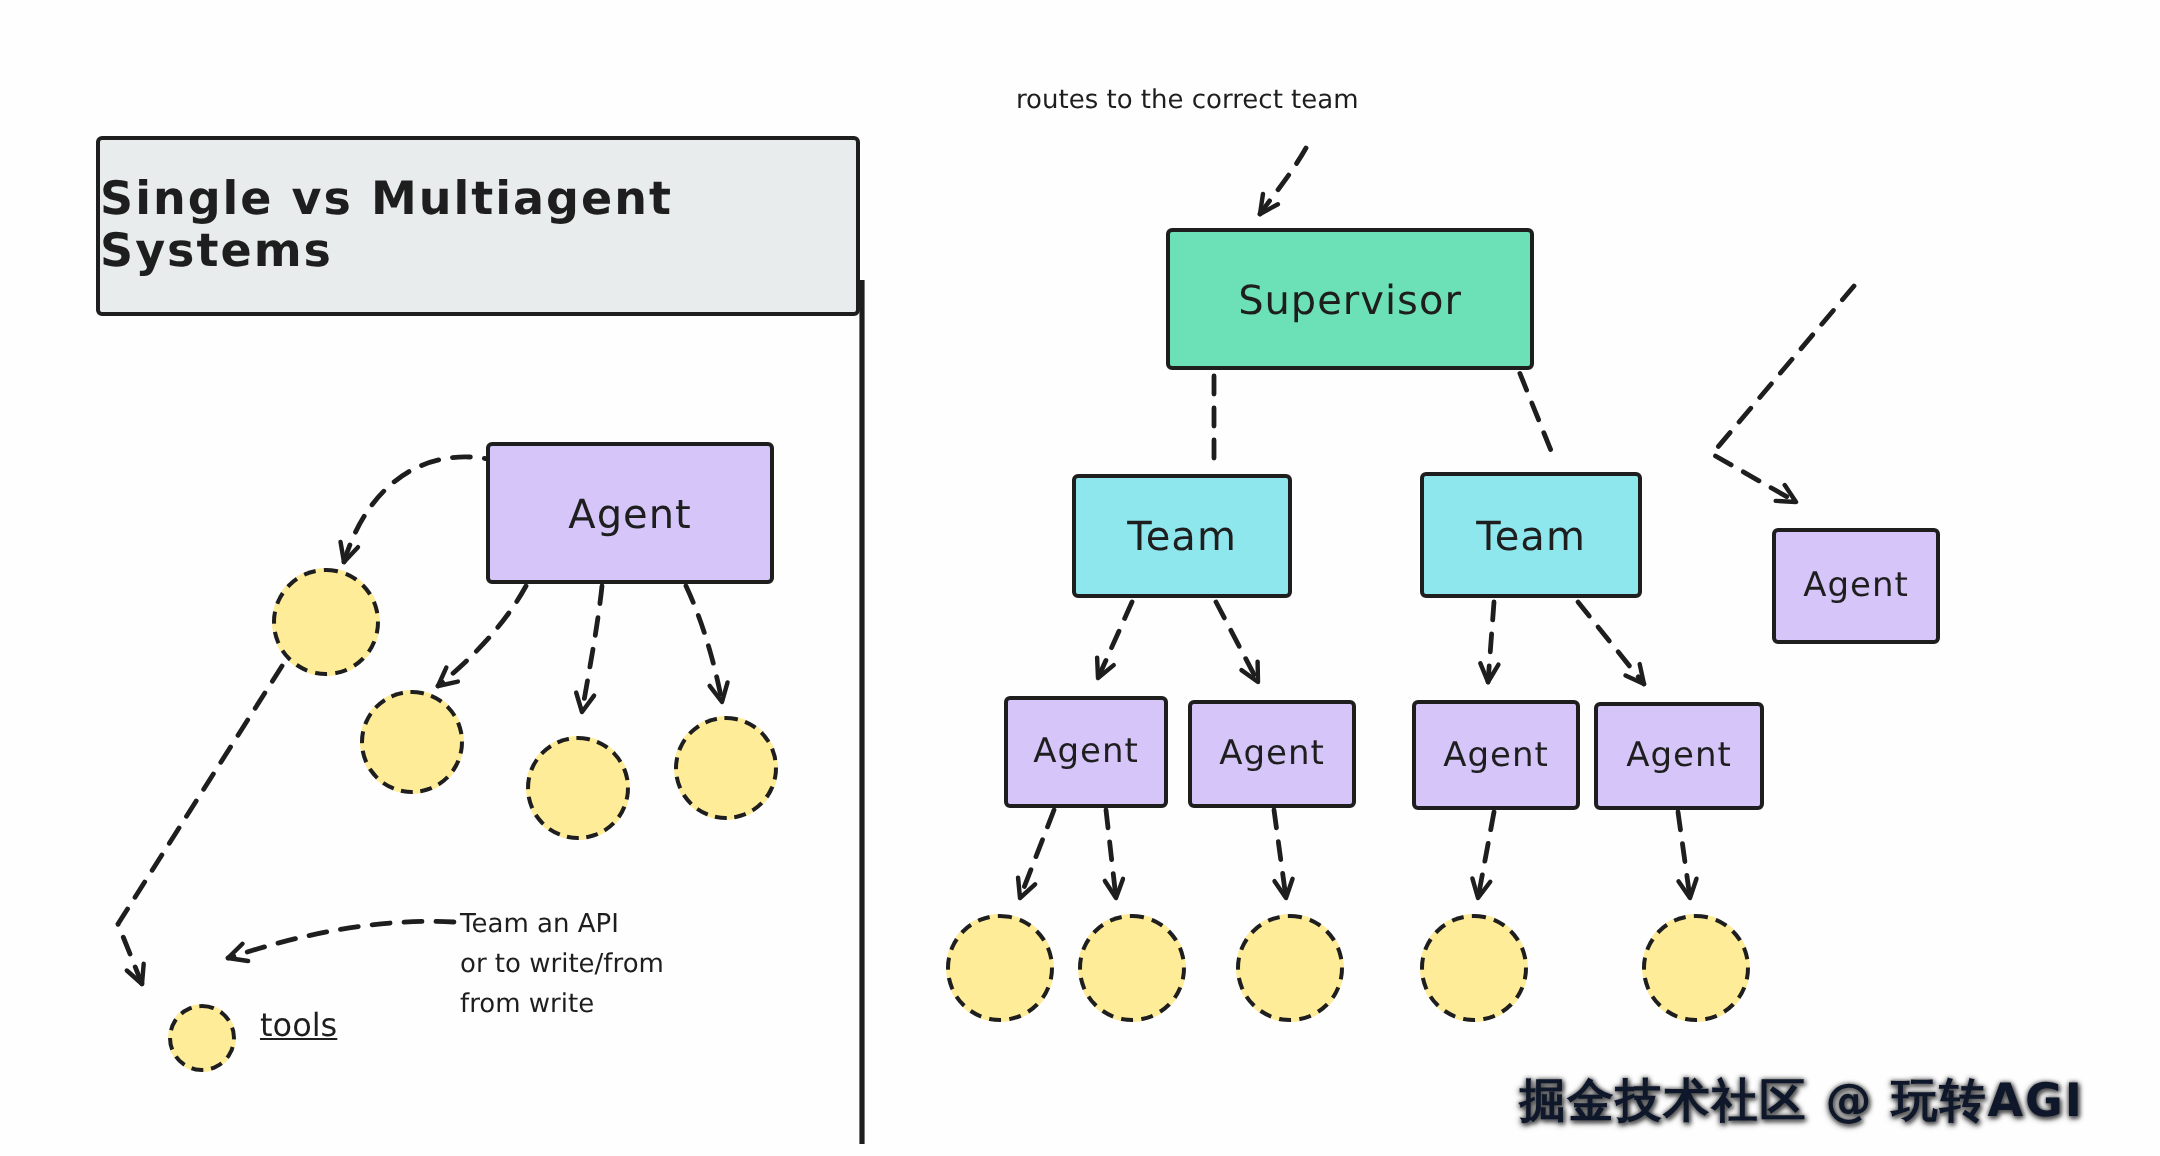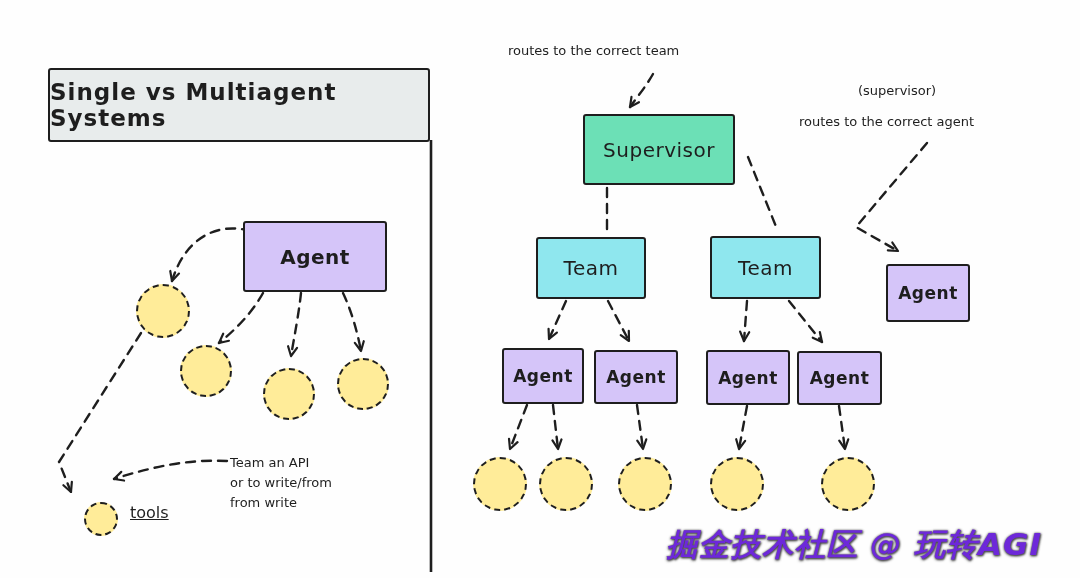--- a/index.html
+++ b/index.html
@@ -6,41 +6,40 @@
   #canvas{
     position:relative;width:1080px;height:578px;background:#fefefe;
     font-family:"DejaVu Sans",sans-serif;color:var(--stroke,#1e1e1e);overflow:hidden;
   }
   .box{
     position:absolute;box-sizing:border-box;border:2.6px solid var(--stroke,#1e1e1e);
     border-radius:3px;display:flex;align-items:center;justify-content:center;
     letter-spacing:.5px;font-weight:500;
   }
   .title-box{background:var(--title_fill,#e8ecec);font-size:23px;font-weight:600;letter-spacing:1px;}
-  .agent-fill{background:var(--agent_fill,#d5c5f9);font-weight:bold;}
+  .agent-fill{background:var(--agent_fill,#d5c5f9);}
   .team-fill{background:var(--team_fill,#8fe7ee);}
   .supervisor-fill{background:var(--supervisor_fill,#6ce0b6);}
   .circle{
     position:absolute;box-sizing:border-box;border:2.6px dashed var(--stroke,#1e1e1e);
     border-radius:50%;background:var(--tool_fill,#ffec99);
   }
   .txt{position:absolute;white-space:nowrap;}
   .fs23{font-size:16px;text-decoration:underline;}
   .fs20{font-size:20px;}
   .fs19{font-size:13px;}
   .fs17{font-size:17px;}
   .note{line-height:1.55;}
   svg.layer{position:absolute;left:0;top:0;width:1080px;height:578px;pointer-events:none;}
   .dash{fill:none;stroke:var(--stroke,#1e1e1e);stroke-width:2.4;stroke-dasharray:9 7;stroke-linecap:round;}
   .solid{fill:none;stroke:var(--stroke,#1e1e1e);stroke-width:2.6;}
   .watermark{
-    position:absolute;right:38px;bottom:12px;font-size:31px;font-weight:700;letter-spacing:1px;
-    color:#6d28d9;
+    position:absolute;right:38px;bottom:12px;font-size:23px;font-weight:700;letter-spacing:1px;
+    color:#0f172a;
     text-shadow:0 1px 3px rgba(70,70,70,.9), 0 0 2px rgba(100,100,100,.9), 1px 1px 2px rgba(60,60,60,.8);
-    font-style:italic;
   }
 </style>
 </head>
 <body>
 
 <div id="canvas">
 
   <svg class="layer" viewBox="0 0 1080 578" aria-hidden="true">
     <defs>
       <marker id="arrow" viewBox="0 0 10 10" refX="8.5" refY="5" markerWidth="13" markerHeight="13" orient="auto" markerUnits="userSpaceOnUse">
@@ -65,21 +64,21 @@
     <path class="dash" d="M608 301 L629 341" marker-end="url(#arrow)"></path>
     <path class="dash" d="M747 301 L744 341" marker-end="url(#arrow)"></path>
     <path class="dash" d="M789 301 L822 342" marker-end="url(#arrow)"></path>
     <path class="dash" d="M527 405 L510 449" marker-end="url(#arrow)"></path>
     <path class="dash" d="M553 405 L558 449" marker-end="url(#arrow)"></path>
     <path class="dash" d="M637 405 L643 449" marker-end="url(#arrow)"></path>
     <path class="dash" d="M747 406 L739 449" marker-end="url(#arrow)"></path>
     <path class="dash" d="M839 406 L845 449" marker-end="url(#arrow)"></path>
   </svg>
 
-  <div class="box title-box" style="left:48px;top:68px;width:382px;height:74px;">
+  <div class="box title-box" style="left:48px;top:68px;width:382px;height:90px;">
     <span>Single vs Multiagent Systems</span>
   </div>
 
   <div class="box agent-fill fs20" style="left:243px;top:221px;width:144px;height:71px;">
     <span>Agent</span>
   </div>
 
   <div class="circle" style="left:136px;top:284px;width:54px;height:54px;"></div>
   <div class="circle" style="left:180px;top:345px;width:52px;height:52px;"></div>
   <div class="circle" style="left:263px;top:368px;width:52px;height:52px;"></div>
@@ -88,24 +87,22 @@
 
   <span class="txt fs23" style="left:130px;top:503px;">tools</span>
 
   <div class="txt fs19 note" style="left:230px;top:453px;">
     <div>Team an API</div>
     <div>or to write/from</div>
     <div>from write</div>
   </div>
 
   <span class="txt fs19" style="left:508px;top:43px;">routes to the correct team</span>
-  <span class="txt fs19" style="left:858px;top:83px;">(supervisor)</span>
-  <span class="txt fs19" style="left:799px;top:114px;">routes to the correct agent</span>
 
-  <div class="box supervisor-fill fs20" style="left:583px;top:114px;width:152px;height:71px;">
+  <div class="box supervisor-fill fs20" style="left:583px;top:114px;width:184px;height:71px;">
     <span>Supervisor</span>
   </div>
 
   <div class="box team-fill fs20" style="left:536px;top:237px;width:110px;height:62px;">
     <span>Team</span>
   </div>
   <div class="box team-fill fs20" style="left:710px;top:236px;width:111px;height:63px;">
     <span>Team</span>
   </div>
 

